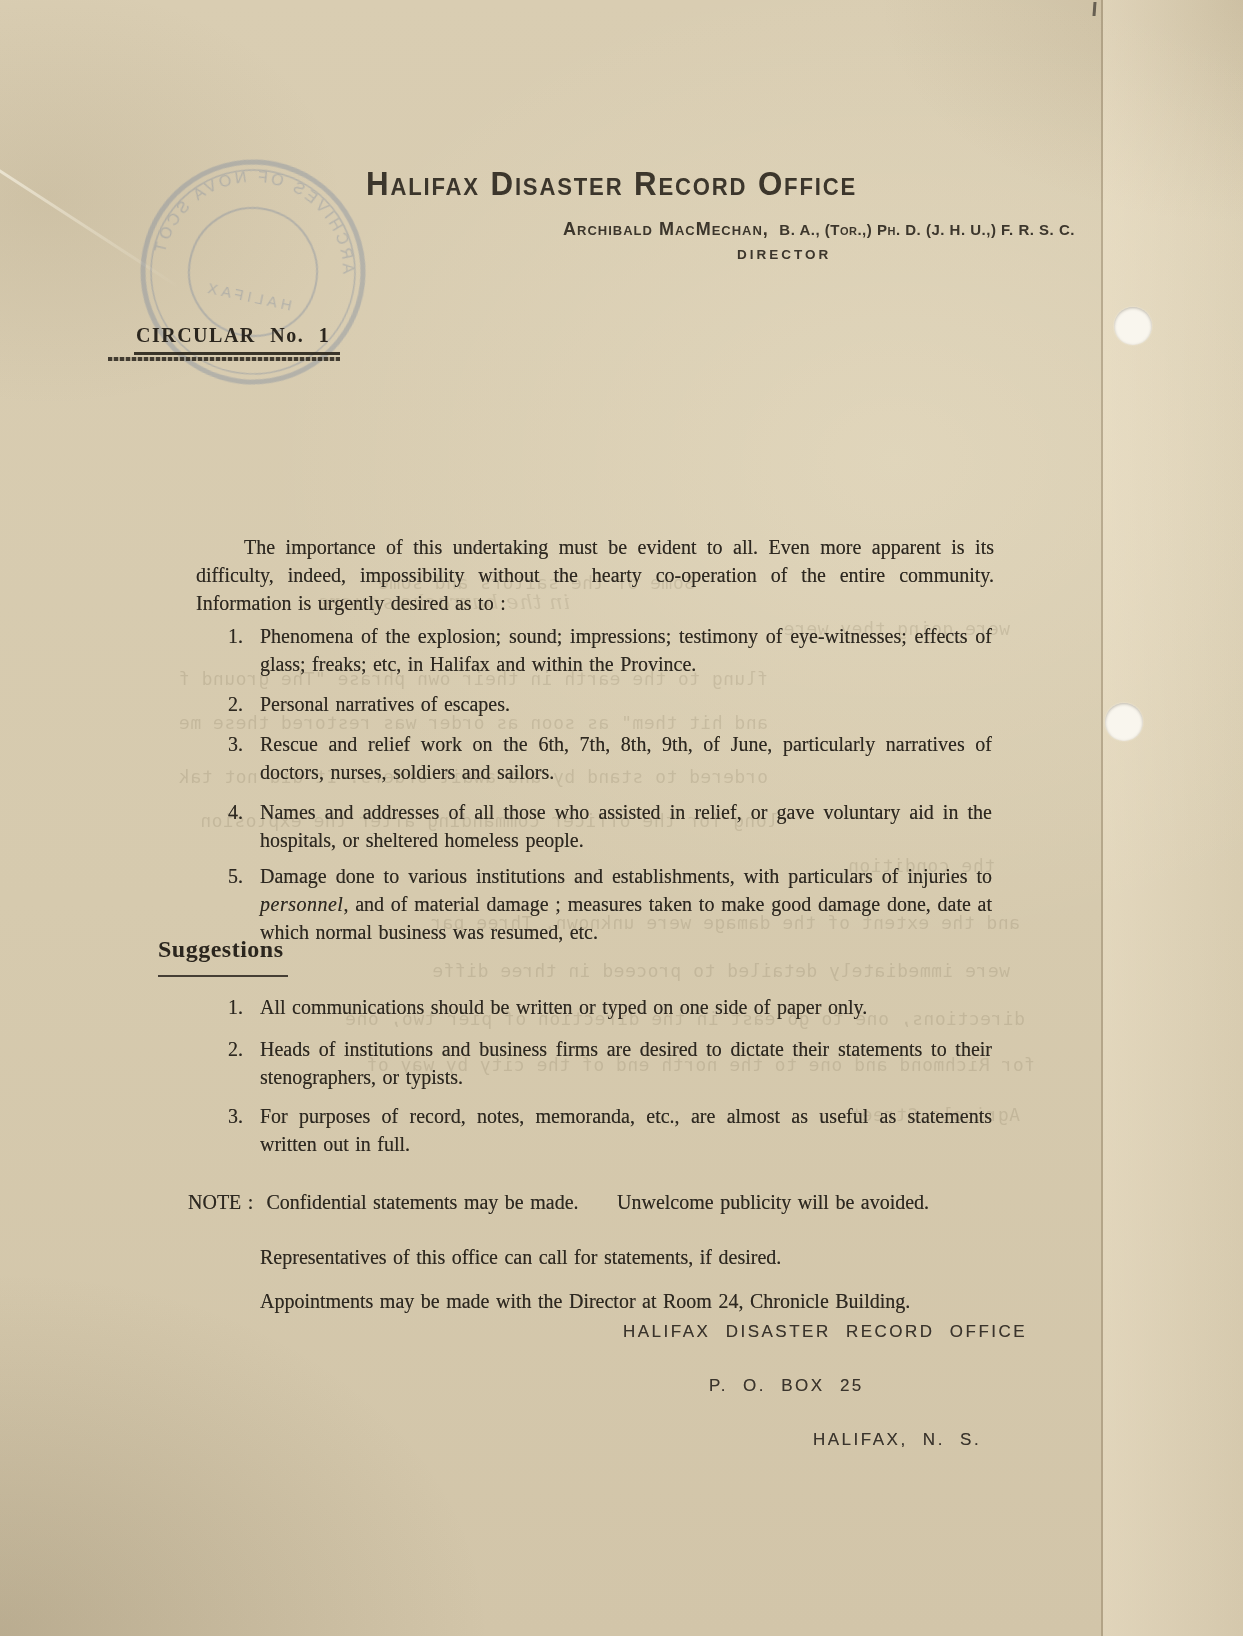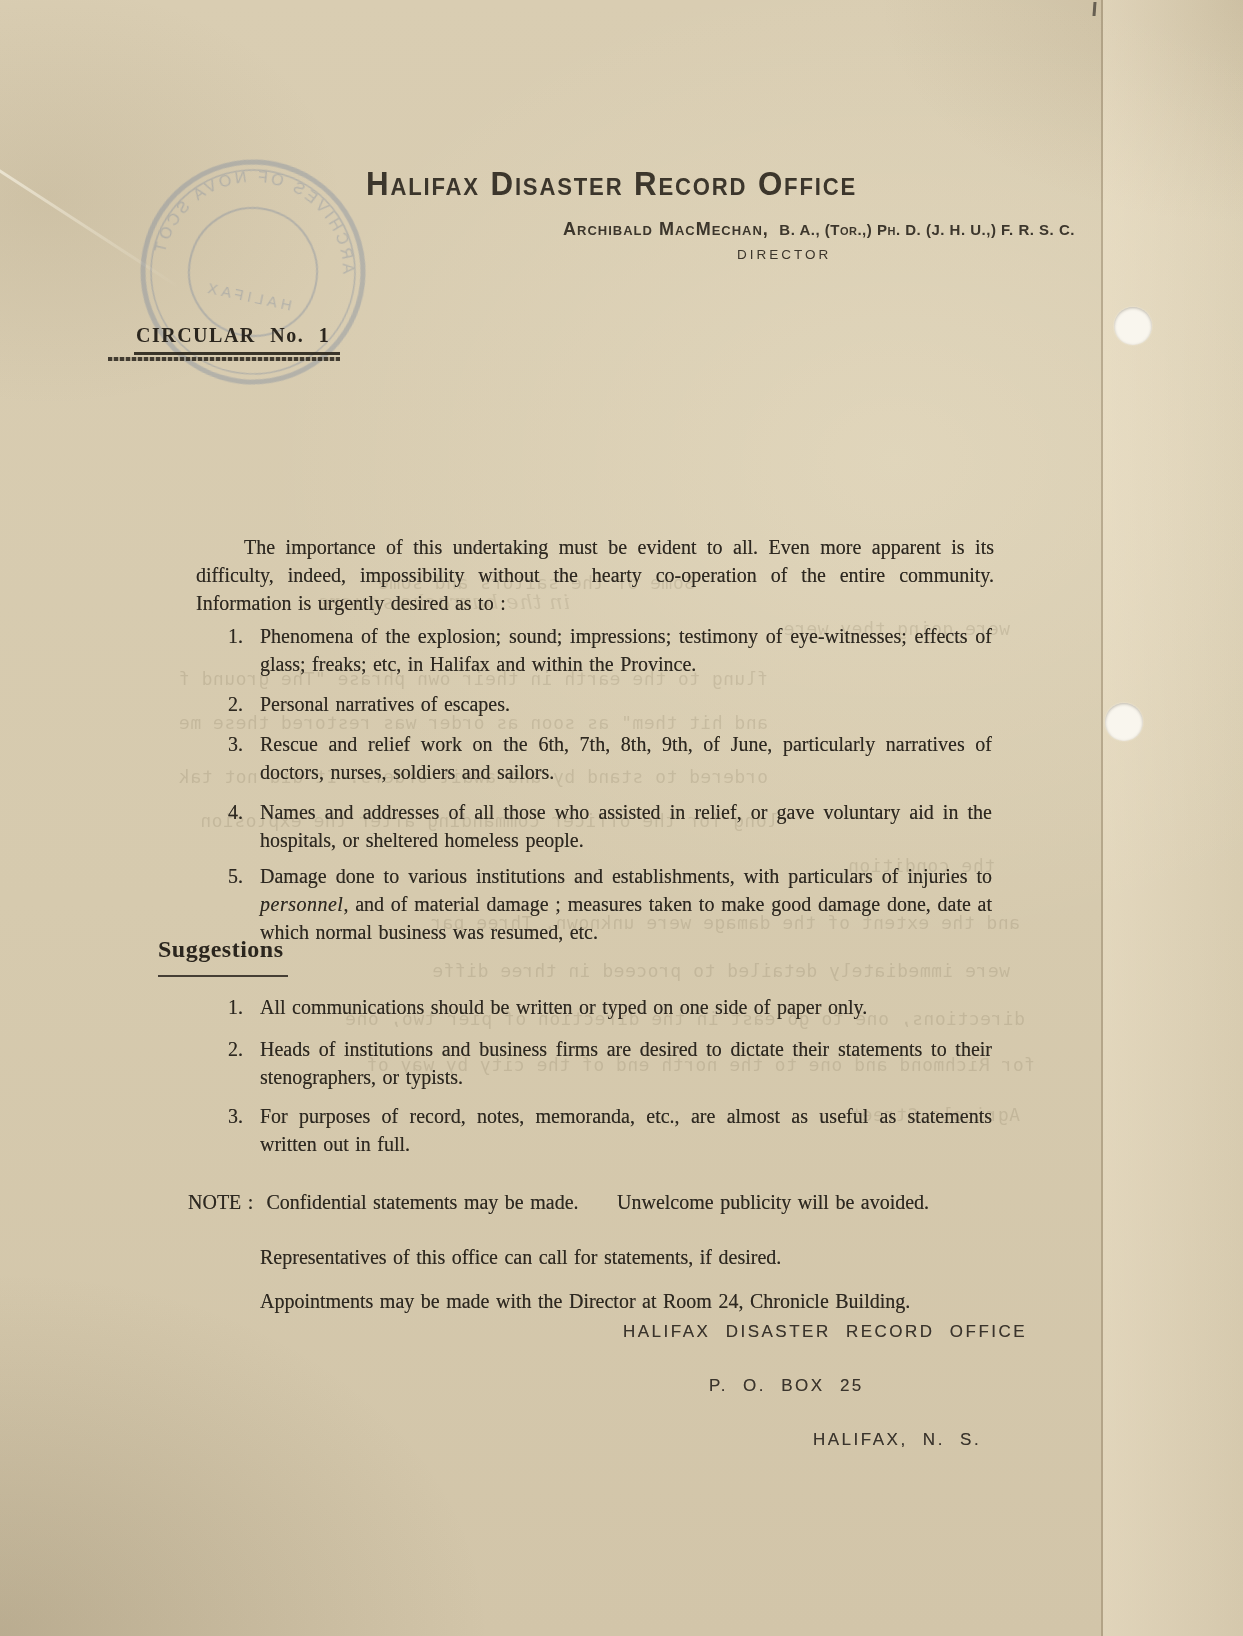--- a/index.html
+++ b/index.html
@@ -39,21 +39,21 @@
 
   
   .title { position:absolute; left:0; width:1223px; text-align:center;
            font-family:"Liberation Sans", sans-serif; font-variant:small-caps; font-weight:600;
            font-size:34px; letter-spacing:2px; color:#3c362c; transform:scaleX(.92); }
   .byline { position:absolute; white-space:nowrap; font-family:"Liberation Sans", sans-serif;
             font-variant:small-caps; font-weight:600; color:#3c362c; }
   .byname { font-size:18px; letter-spacing:1px; }
   .bycreds { font-size:15px; letter-spacing:.5px; margin-left:6px; }
   .role { position:absolute; font-family:"Liberation Sans", sans-serif; font-size:13.5px;
-          font-weight:400; letter-spacing:3px; color:#3c362c; }
+          font-weight:700; letter-spacing:3px; color:#3c362c; }
 
   .circular { position:absolute; left:108px; }
   .circ-text { display:inline-block; font-weight:700; font-size:20px; letter-spacing:1.5px;
                word-spacing:8px; color:#2b261e; border-bottom:3px solid rgba(40,35,27,.9);
                padding:0 10px 5px 2px;margin-left:26px; }
   .circ-rule { height:3.5px; width:232px; margin-top:2px;
                background:repeating-linear-gradient(90deg, rgba(40,35,27,.85) 0 4px, rgba(40,35,27,.25) 4px 6px); }
 
   
   .ink { text-shadow:0 0 .5px rgba(45,40,32,.55); font-size:20px; line-height:28px; word-spacing:1.5px; }

